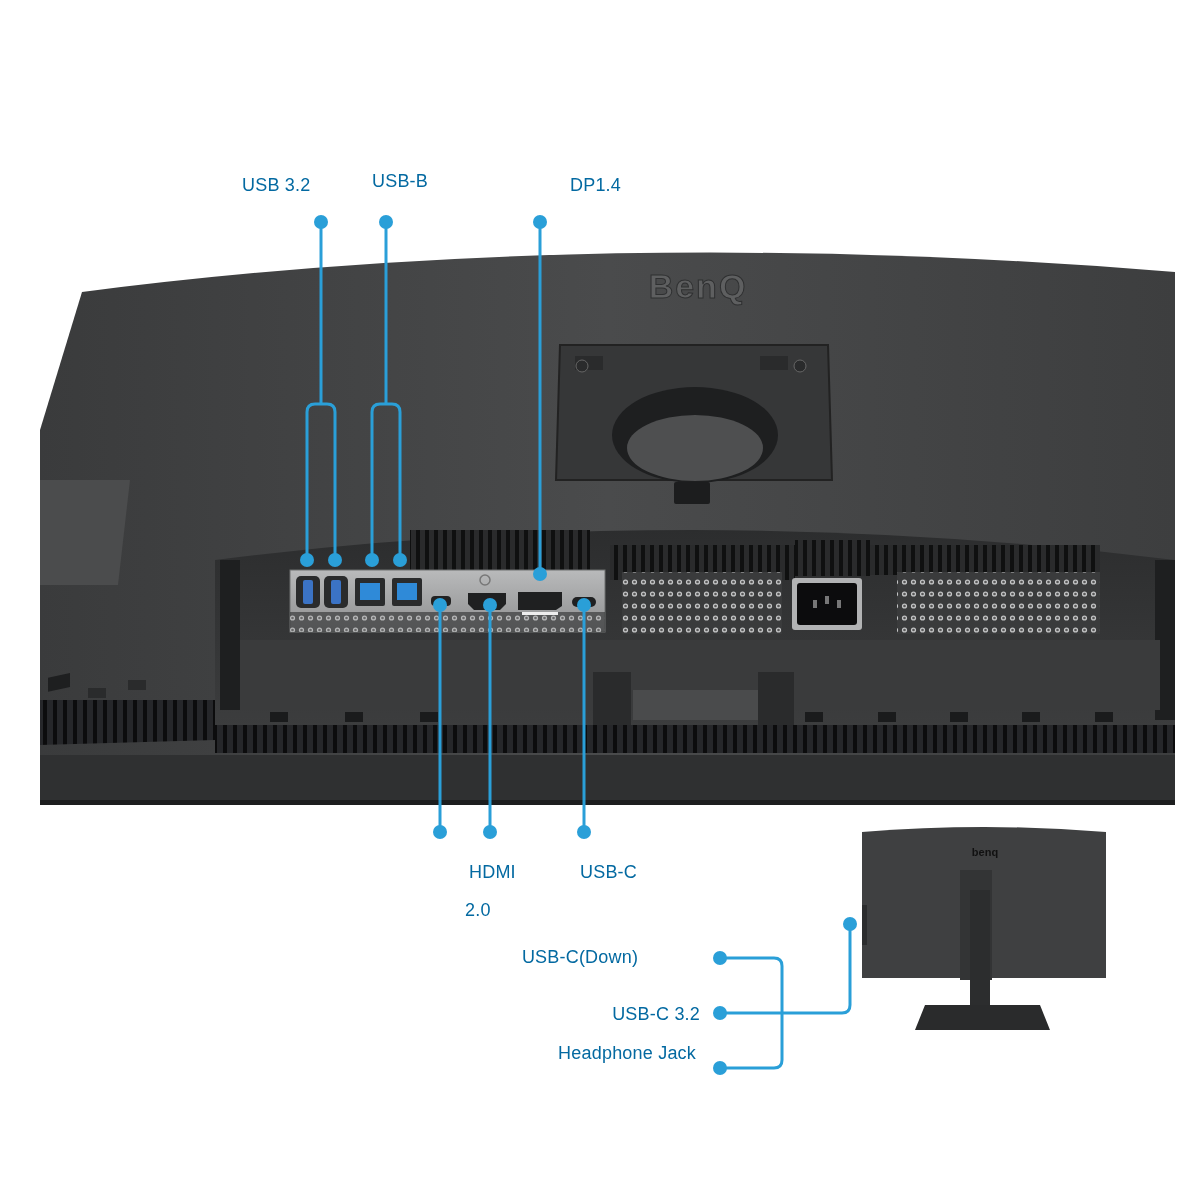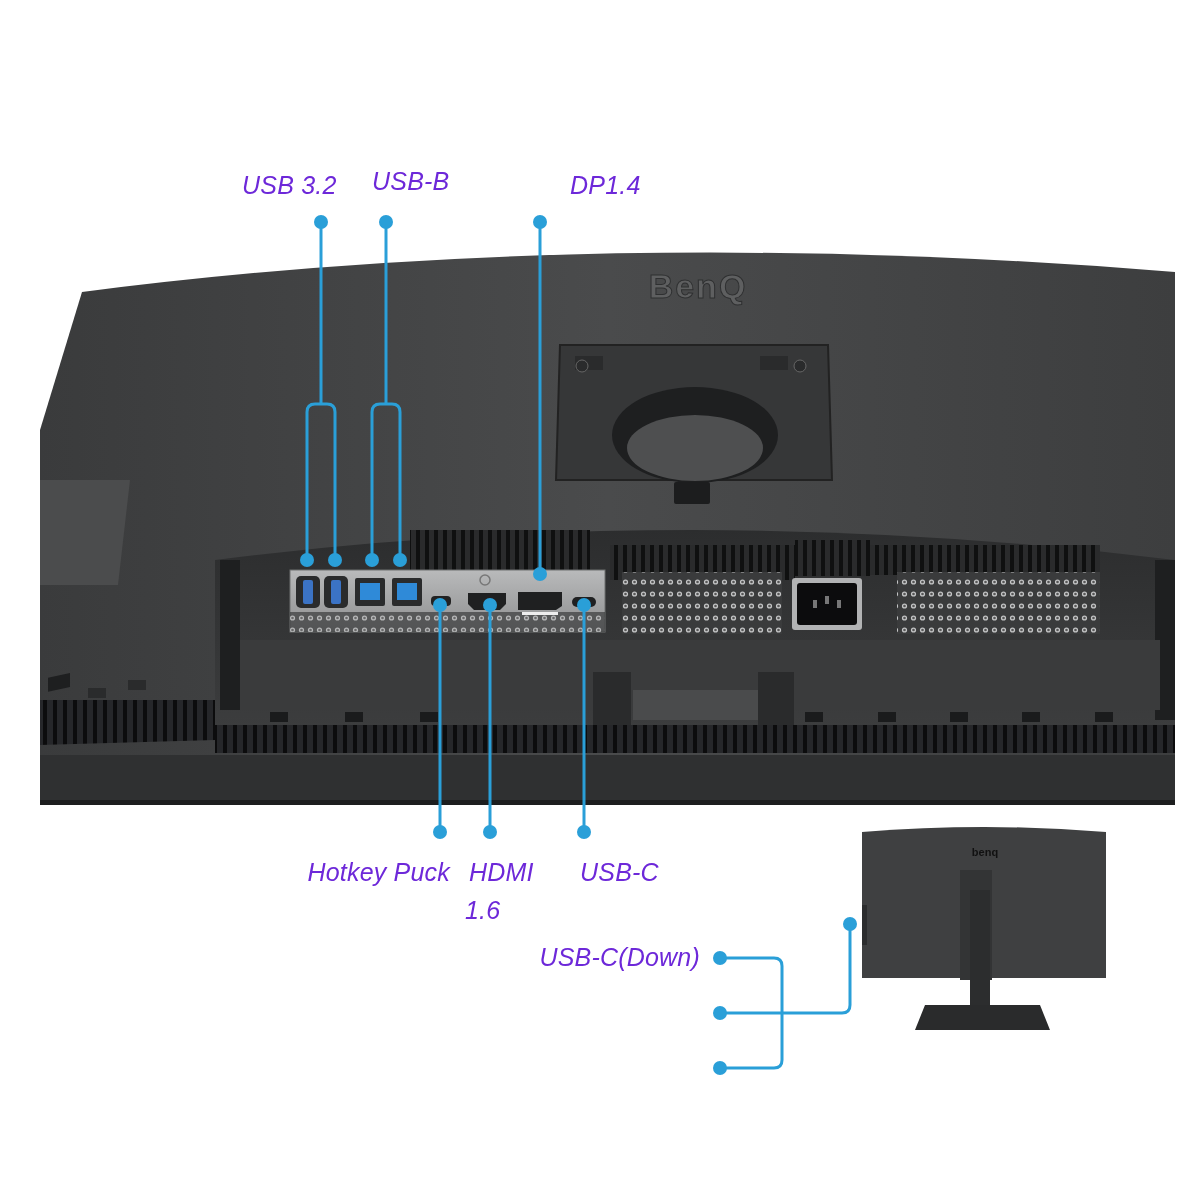--- a/index.html
+++ b/index.html
@@ -1,19 +1,19 @@
 <!DOCTYPE html>
 <html><head>
 <meta charset="utf-8">
 <style>
   html, body { margin: 0; padding: 0; background: #ffffff; }
   body { width: 1200px; height: 1200px; position: relative; overflow: hidden;
          font-family: "Liberation Sans", "DejaVu Sans", sans-serif; }
   .canvas { position: absolute; left: 0; top: 0; width: 1200px; height: 1200px; }
-  .label { position: absolute; color: #6d28d9; font-size: 25px; line-height: 38px; white-space: nowrap; letter-spacing: 0.2px; font-style: italic; }
+  .label { position: absolute; color: #0369a1; font-size: 18px; line-height: 38px; white-space: nowrap; letter-spacing: 0.2px; }
   .label.right { text-align: right; }
   svg { position: absolute; left: 0; top: 0; }
 </style>
 </head>
 <body>
 
 <div class="canvas">
 
 <svg width="1200" height="1200" viewBox="0 0 1200 1200">
   <defs>
@@ -169,20 +169,21 @@
     <circle cx="720" cy="1013" r="7"></circle>
     <circle cx="720" cy="1068" r="7"></circle>
     <circle cx="850" cy="924" r="7"></circle>
   </g>
 </svg>
 
 <div class="label" style="left:242px; top:166px;">USB 3.2</div>
 <div class="label" style="left:372px; top:162px;">USB-B</div>
 <div class="label" style="left:530px; top:166px;margin-left:40px;">DP1.4</div>
 
-<div class="label right" style="left:290px; top:853px; width:160px;">Hotkey Puck</div>
 <div class="label" style="left:469px; top:853px;">HDMI</div>
-<div class="label" style="left:465px; top:891px;">1.6</div>
+<div class="label" style="left:465px; top:891px;">2.0</div>
 <div class="label" style="left:580px; top:853px;">USB-C</div>
 
-<div class="label right" style="left:460px; top:938px; width:240px;">USB-C(Down)</div>
+<div class="label right" style="left:460px; top:938px; width:240px;text-align:center;">USB-C(Down)</div>
+<div class="label right" style="left:460px; top:995px; width:240px;">USB-C 3.2</div>
+<div class="label right" style="left:460px; top:1034px; width:236px;">Headphone Jack</div>
 
 </div>
 
 </body></html>

